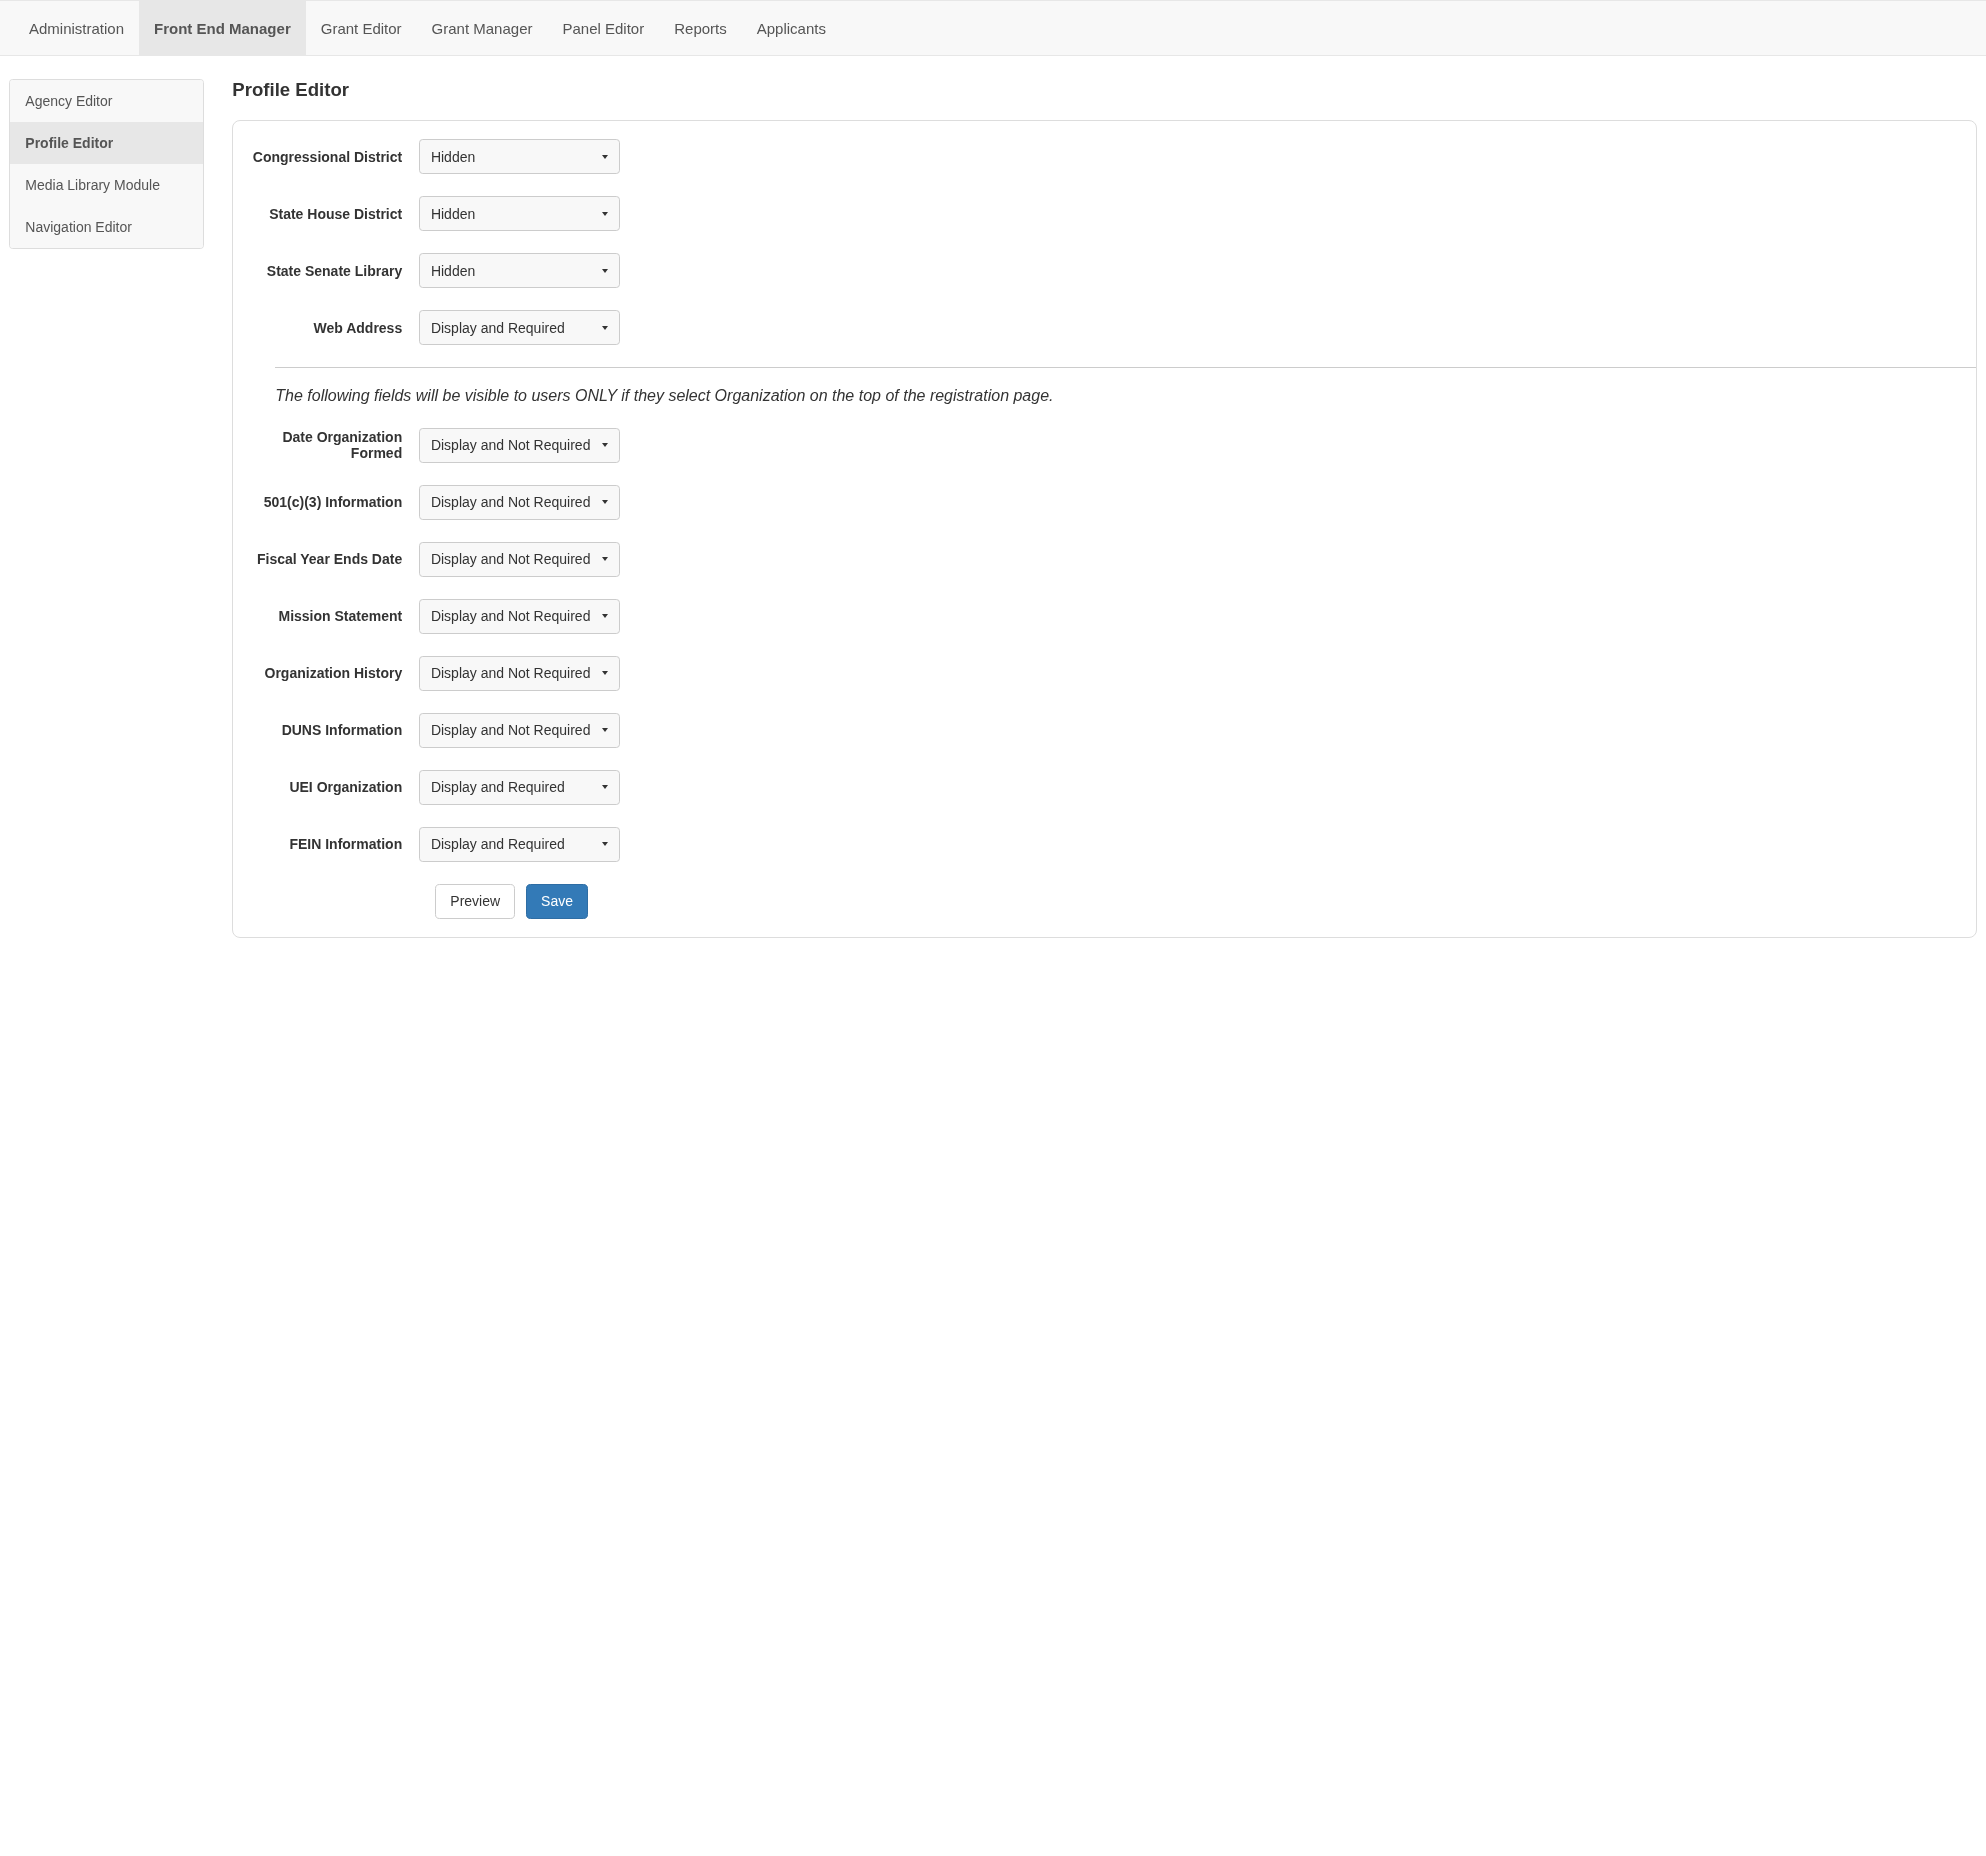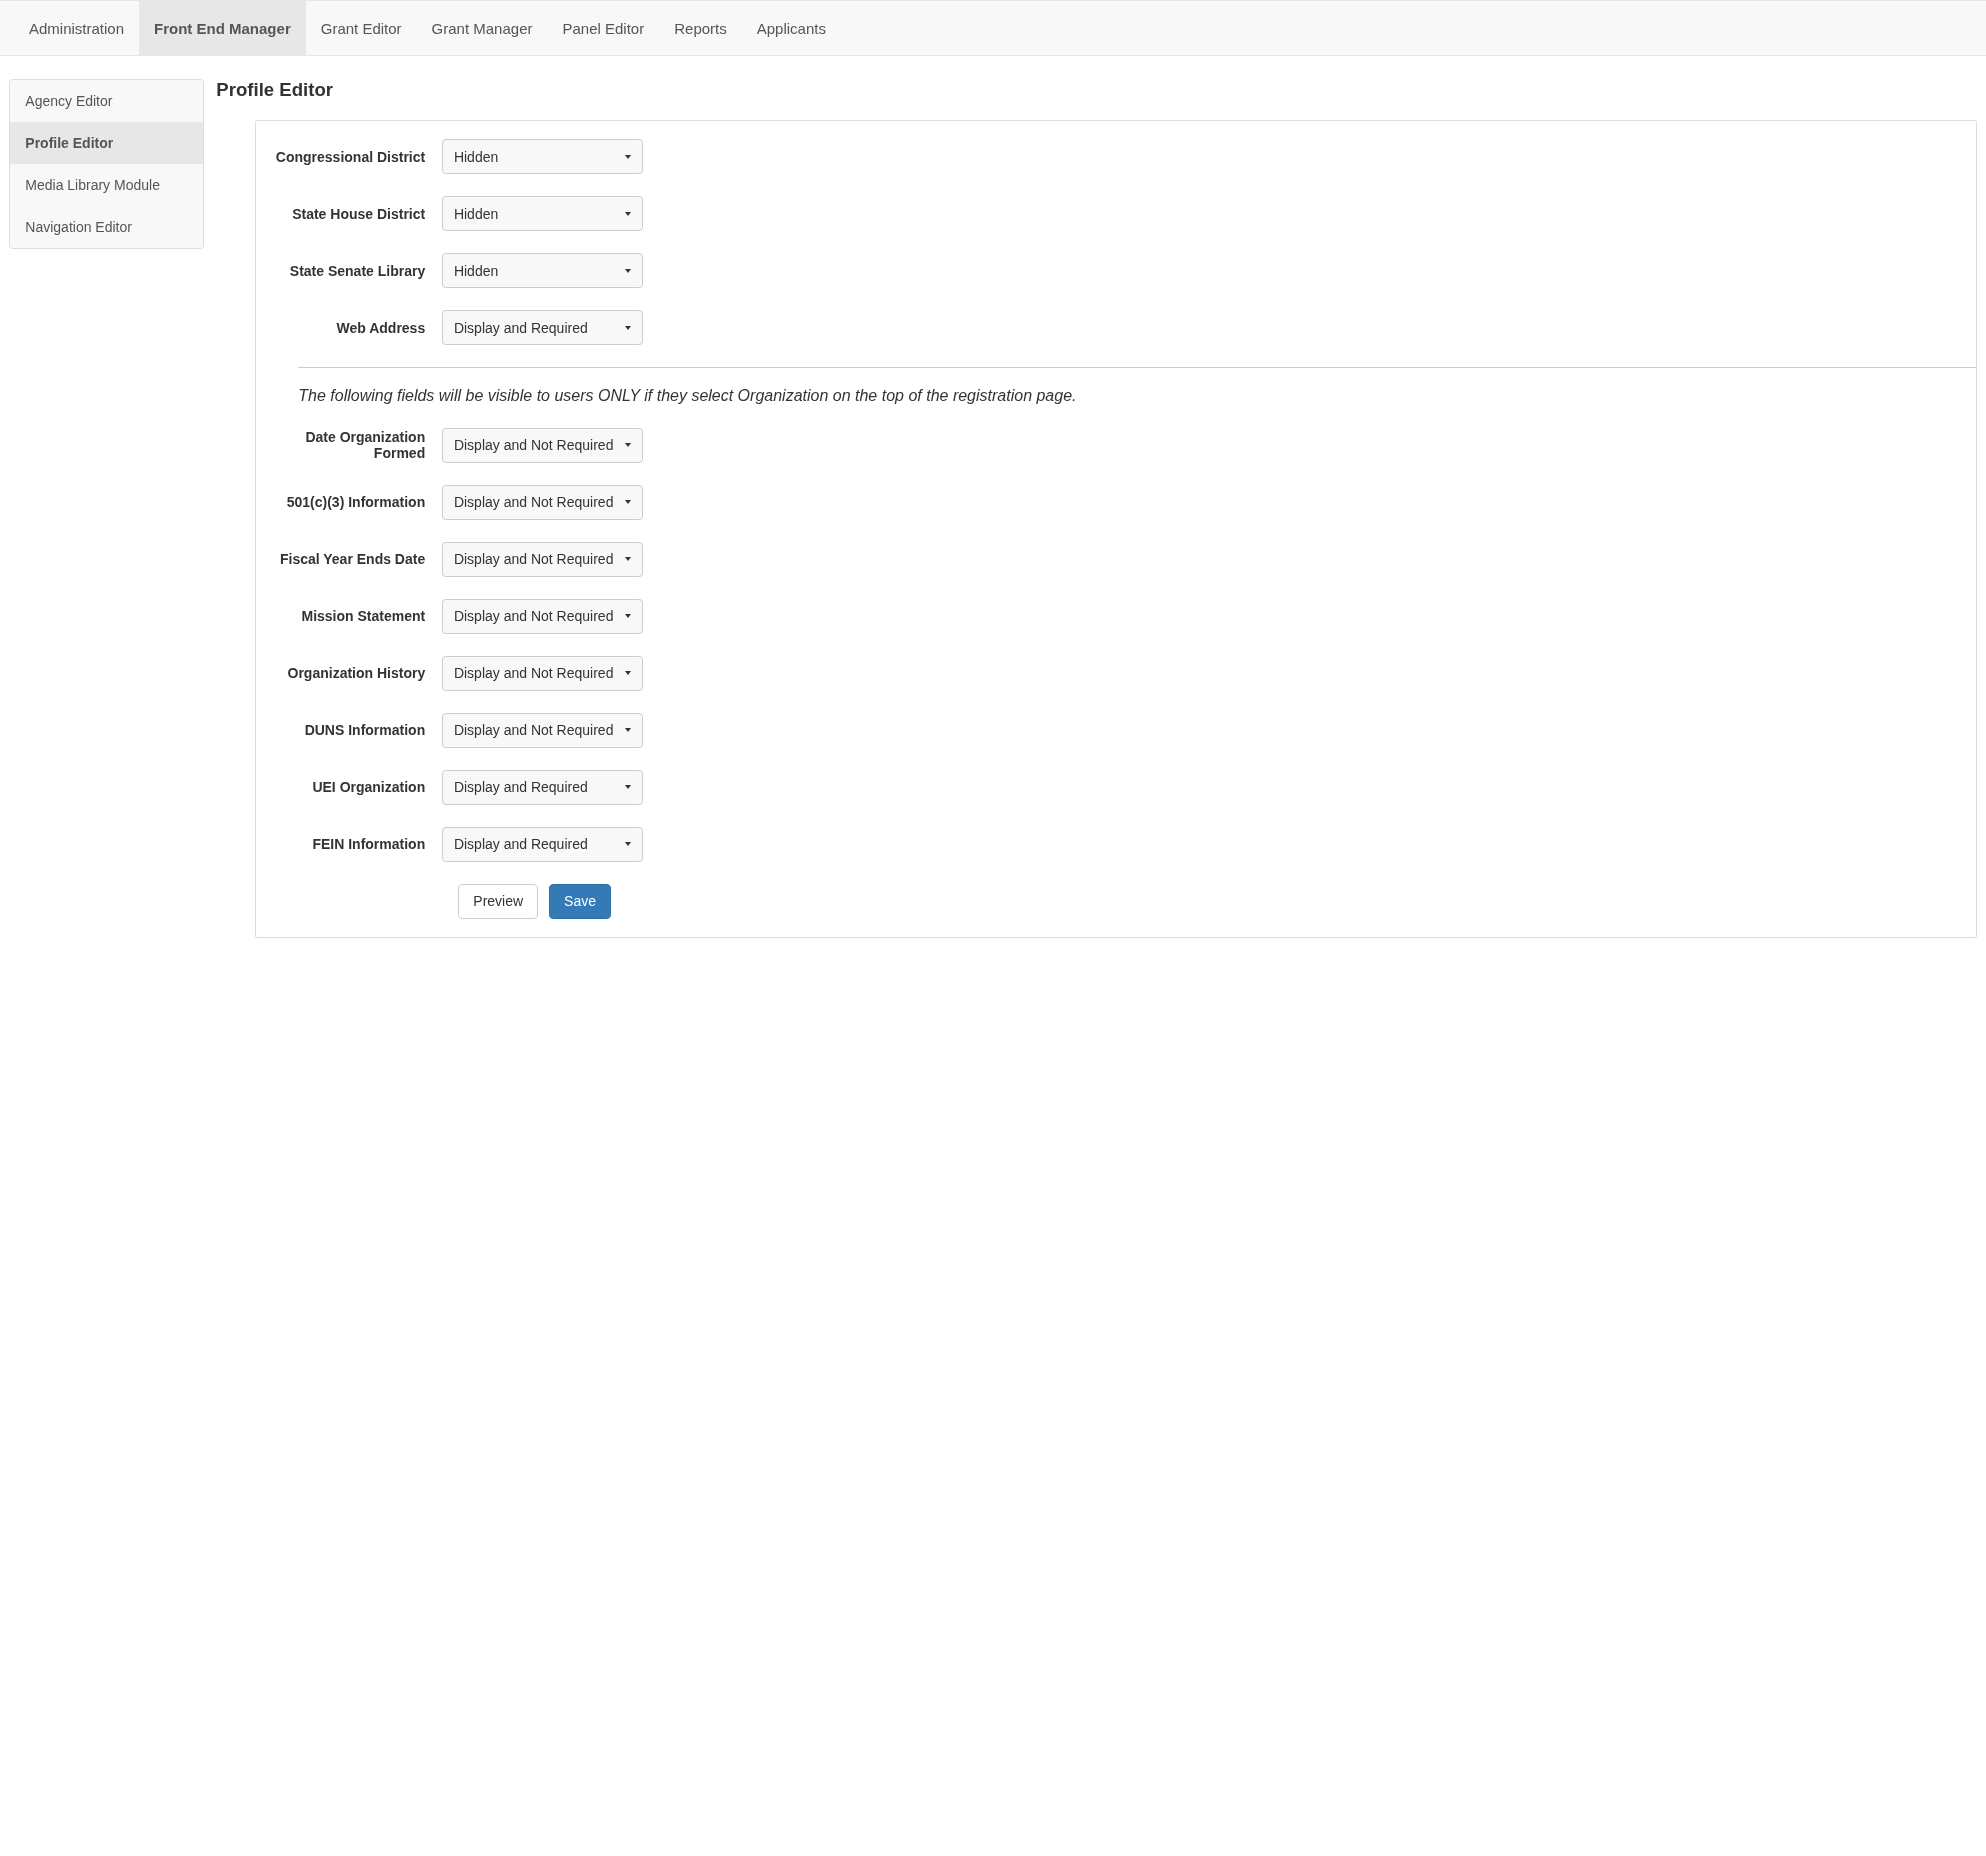--- a/index.html
+++ b/index.html
@@ -30,21 +30,21 @@
     }
     .top-nav-item.active {
       background: #e7e7e7;
       color: #555;
       font-weight: 600;
     }
     .container {
       display: flex;
       padding: 0 9.3px;
       margin-top: 23px;
-      gap: 12px;
+      gap: 28px;
     }
     .sidebar {
       width: 195px;
       flex-shrink: 0;
     }
     .sidebar-list {
       border: 0.9px solid #ddd;
       border-radius: 3.7px;
       background: #f8f8f8;
       overflow: hidden;
@@ -65,23 +65,22 @@
       min-width: 0;
     }
     .page-title {
       font-size: 18.6px;
       font-weight: 600;
       color: #333;
       margin-bottom: 18.6px;
     }
     .panel {
       border: 0.9px solid #ddd;
-      border-radius: 2px;
+      border-radius: 8px;
       padding: 18.6px 0 18.6px 0;
-      margin-left: 39px;
     }
     .form-row {
       display: flex;
       align-items: center;
       margin-bottom: 22px;
       padding: 0 18.6px;
     }
     .form-label {
       width: 167px;
       text-align: right;

